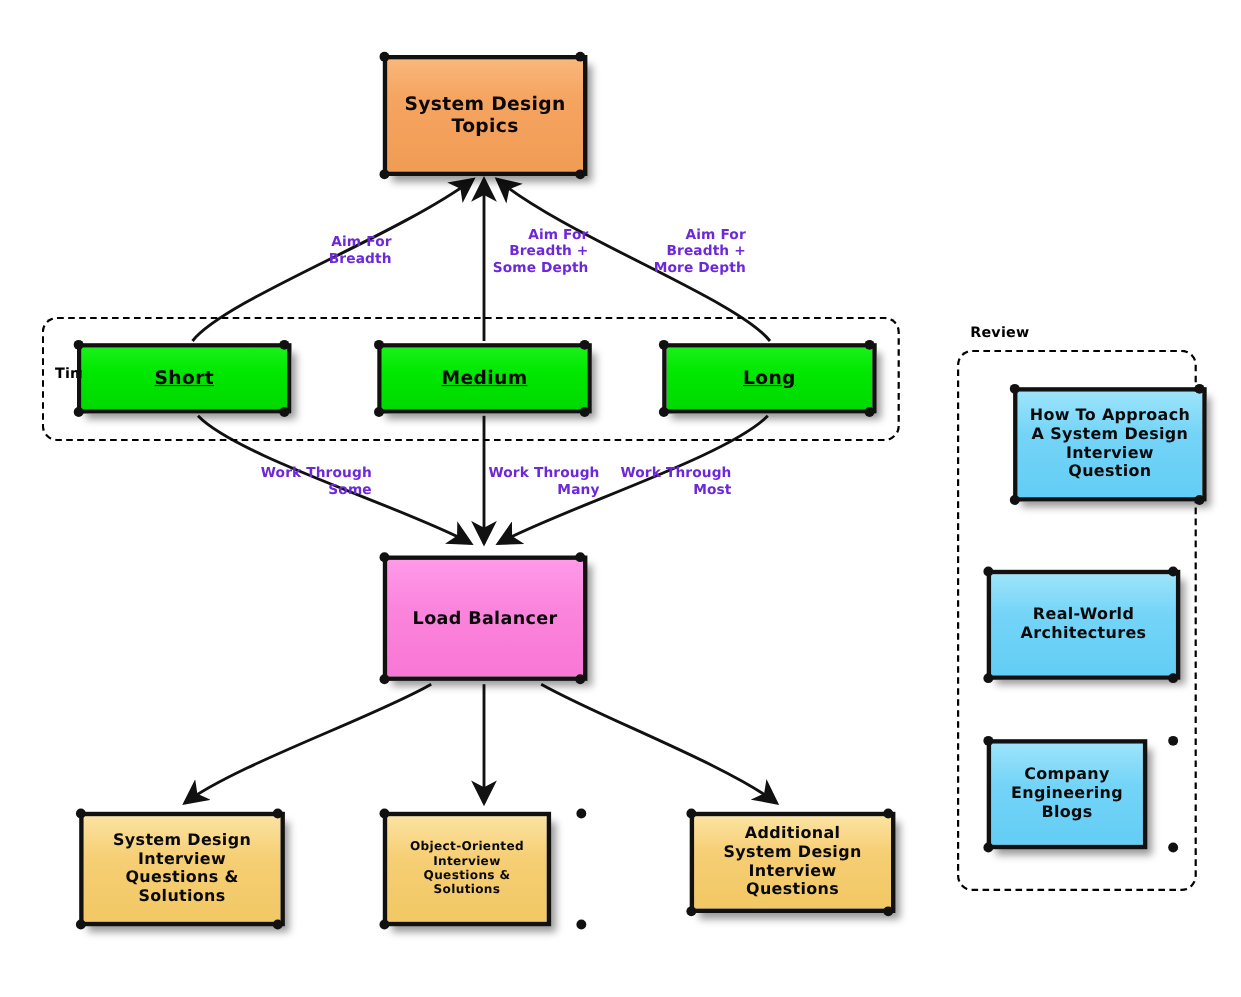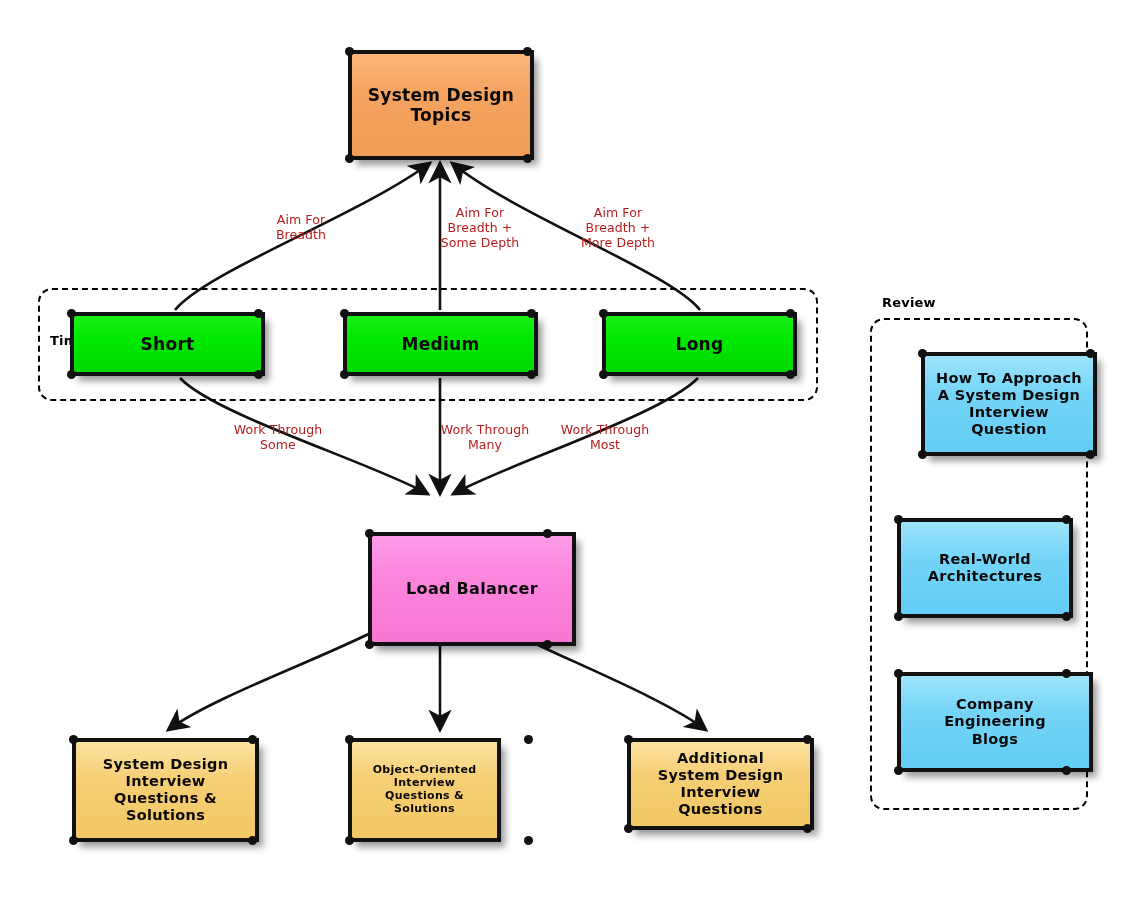--- a/index.html
+++ b/index.html
@@ -17,27 +17,27 @@
         font-weight:700;color:#0a0a0a;line-height:1.18;letter-spacing:.3px;
         box-shadow:6px 7px 7px -2px rgba(0,0,0,.40);}
   .node .txt{display:block;padding:0 6px;}
   
   .node::before,.node::after{content:"";position:absolute;width:9px;height:9px;
         background:#111;border-radius:50%;}
   .node::before{left:-7px;top:-7px;box-shadow:calc(var(--w) - 0px) 0 0 #111;}
   .node::after{left:-7px;bottom:-7px;box-shadow:calc(var(--w) - 0px) 0 0 #111;}
 
   .n-orange{background:linear-gradient(180deg,#f9b77a 0%,#f5a461 35%,#f09c55 100%);}
-  .n-green{background:linear-gradient(180deg,#19f019 0%,#00e800 40%,#00d900 100%);}
+  .n-green{background:linear-gradient(180deg,#19f019 0%,#00e800 40%,#00d900 100%);text-decoration:underline;}
   .n-pink{background:linear-gradient(180deg,#ff9ae8 0%,#fb85dd 40%,#f877d5 100%);}
   .n-tan{background:linear-gradient(180deg,#fbe3a1 0%,#f6ce74 40%,#f2c864 100%);}
   .n-blue{background:linear-gradient(180deg,#9de4fb 0%,#74d4f7 40%,#63cdf5 100%);}
 
-  .edge-label{position:absolute;font-size:12.5px;font-weight:400;color:#b91c1c;
-              text-align:center;line-height:1.2;white-space:pre-line;letter-spacing:.1px;}
+  .edge-label{position:absolute;font-size:12.5px;font-weight:700;color:#6d28d9;
+              text-align:right;line-height:1.2;white-space:pre-line;letter-spacing:.1px;}
 </style>
 </head>
 <body>
 
 <div id="stage">
 
   <svg id="edges" viewBox="0 0 1128 906">
     <defs>
       <marker id="ah" viewBox="0 0 12 12" refX="10.5" refY="6" markerWidth="9" markerHeight="9" orient="auto-start-reverse">
         <path d="M0,0 L12,6 L0,12 L3.2,6 Z" fill="#111"></path>
@@ -69,41 +69,41 @@
   <div class="node n-green" style="--w:187px;left:70px;top:312px;width:195px;height:64px;font-size:17px;">
     <span class="txt">Short</span>
   </div>
   <div class="node n-green" style="--w:187px;left:343px;top:312px;width:195px;height:64px;font-size:17px;">
     <span class="txt">Medium</span>
   </div>
   <div class="node n-green" style="--w:187px;left:602px;top:312px;width:195px;height:64px;font-size:17px;">
     <span class="txt">Long</span>
   </div>
 
-  <div class="node n-pink" style="--w:178px;left:348px;top:532px;width:208px;height:114px;font-size:16px;margin-left:20px;">
+  <div class="node n-pink" style="--w:178px;left:348px;top:505px;width:186px;height:114px;font-size:16px;">
     <span class="txt">Load Balancer</span>
   </div>
 
   <div class="node n-tan" style="--w:179px;left:72px;top:738px;width:187px;height:104px;font-size:14.5px;">
     <span class="txt">System Design<br>Interview<br>Questions &amp;<br>Solutions</span>
   </div>
   <div class="node n-tan" style="--w:179px;left:348px;top:738px;width:153px;height:104px;font-size:11px;">
     <span class="txt">Object-Oriented<br>Interview<br>Questions &amp;<br>Solutions</span>
   </div>
   <div class="node n-tan" style="--w:179px;left:627px;top:738px;width:187px;height:92px;font-size:14.5px;">
     <span class="txt">Additional<br>System Design<br>Interview<br>Questions</span>
   </div>
 
   <div class="node n-blue" style="--w:168px;left:897px;top:352px;width:176px;height:104px;font-size:14.5px;margin-left:24px;">
     <span class="txt">How To Approach<br>A System Design<br>Interview<br>Question</span>
   </div>
   <div class="node n-blue" style="--w:168px;left:897px;top:518px;width:176px;height:100px;font-size:14.5px;">
     <span class="txt">Real-World<br>Architectures</span>
   </div>
-  <div class="node n-blue" style="--w:168px;left:897px;top:672px;width:196px;height:100px;font-size:14.5px;">
+  <div class="node n-blue" style="--w:168px;left:897px;top:672px;width:146px;height:100px;font-size:14.5px;">
     <span class="txt">Company<br>Engineering<br>Blogs</span>
   </div>
 
   <div class="edge-label" style="left:246px;top:212px;width:110px;">Aim For<br>Breadth</div>
   <div class="edge-label" style="left:425px;top:205px;width:110px;">Aim For<br>Breadth +<br>Some Depth</div>
   <div class="edge-label" style="left:558px;top:205px;width:120px;">Aim For<br>Breadth +<br>More Depth</div>
 
   <div class="edge-label" style="left:218px;top:422px;width:120px;">Work Through<br>Some</div>
   <div class="edge-label" style="left:425px;top:422px;width:120px;">Work Through<br>Many</div>
   <div class="edge-label" style="left:545px;top:422px;width:120px;">Work Through<br>Most</div>

